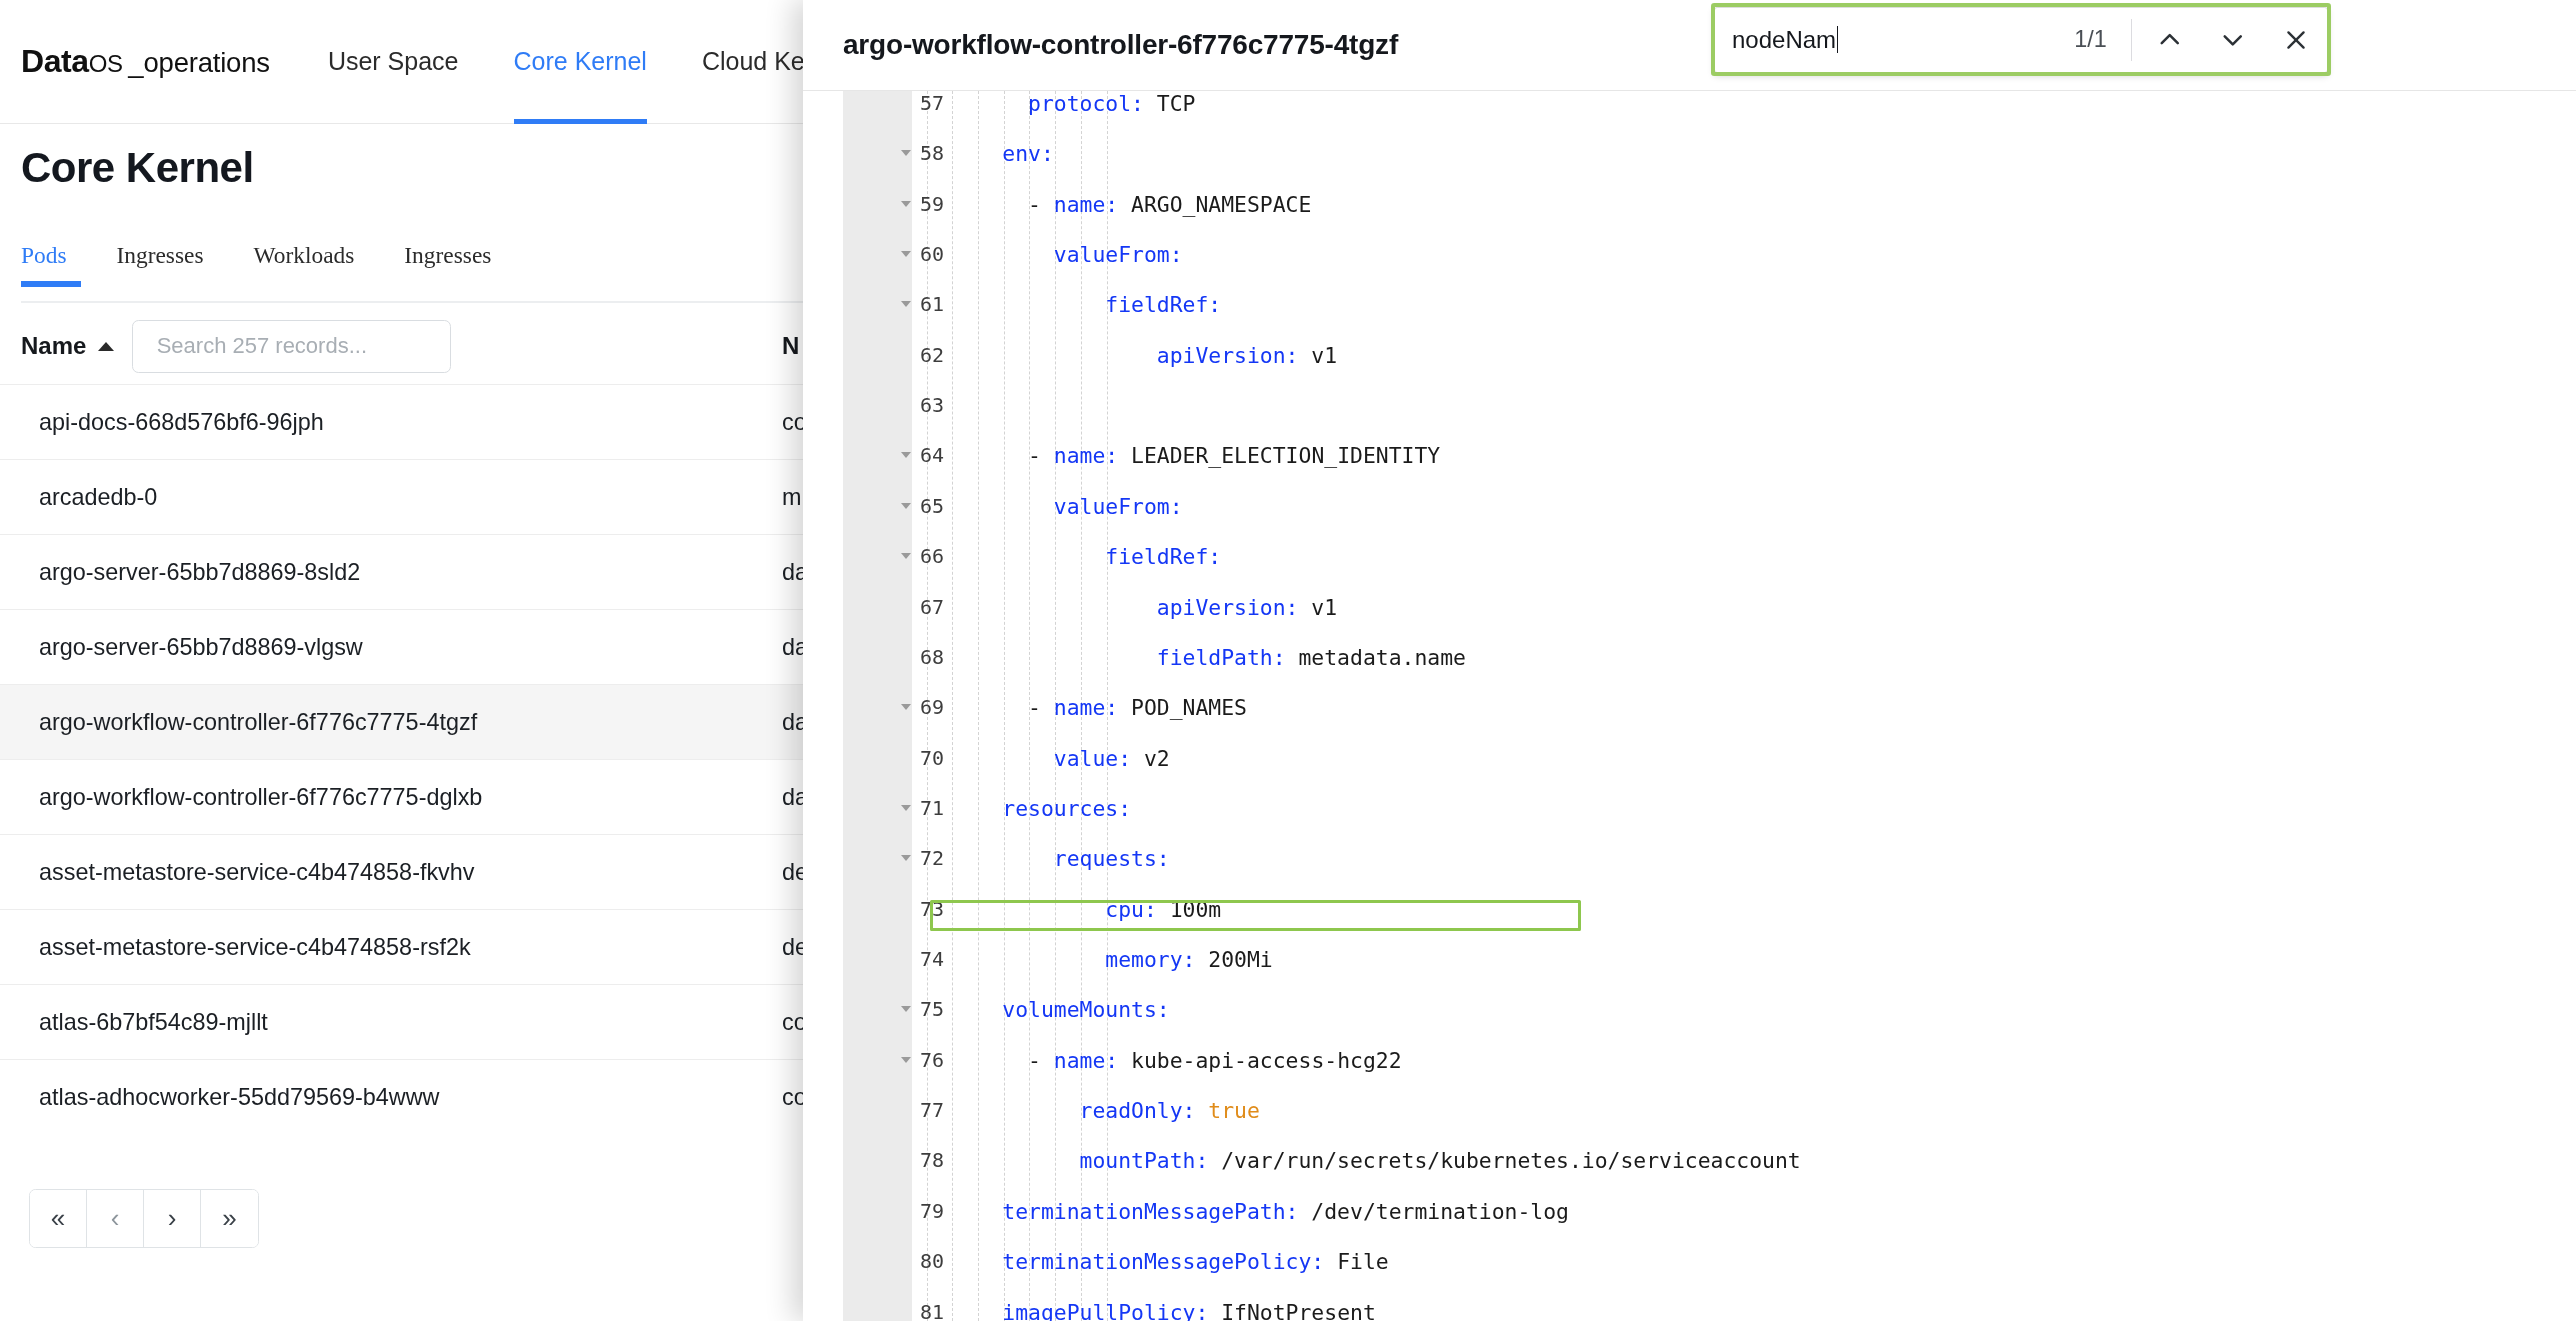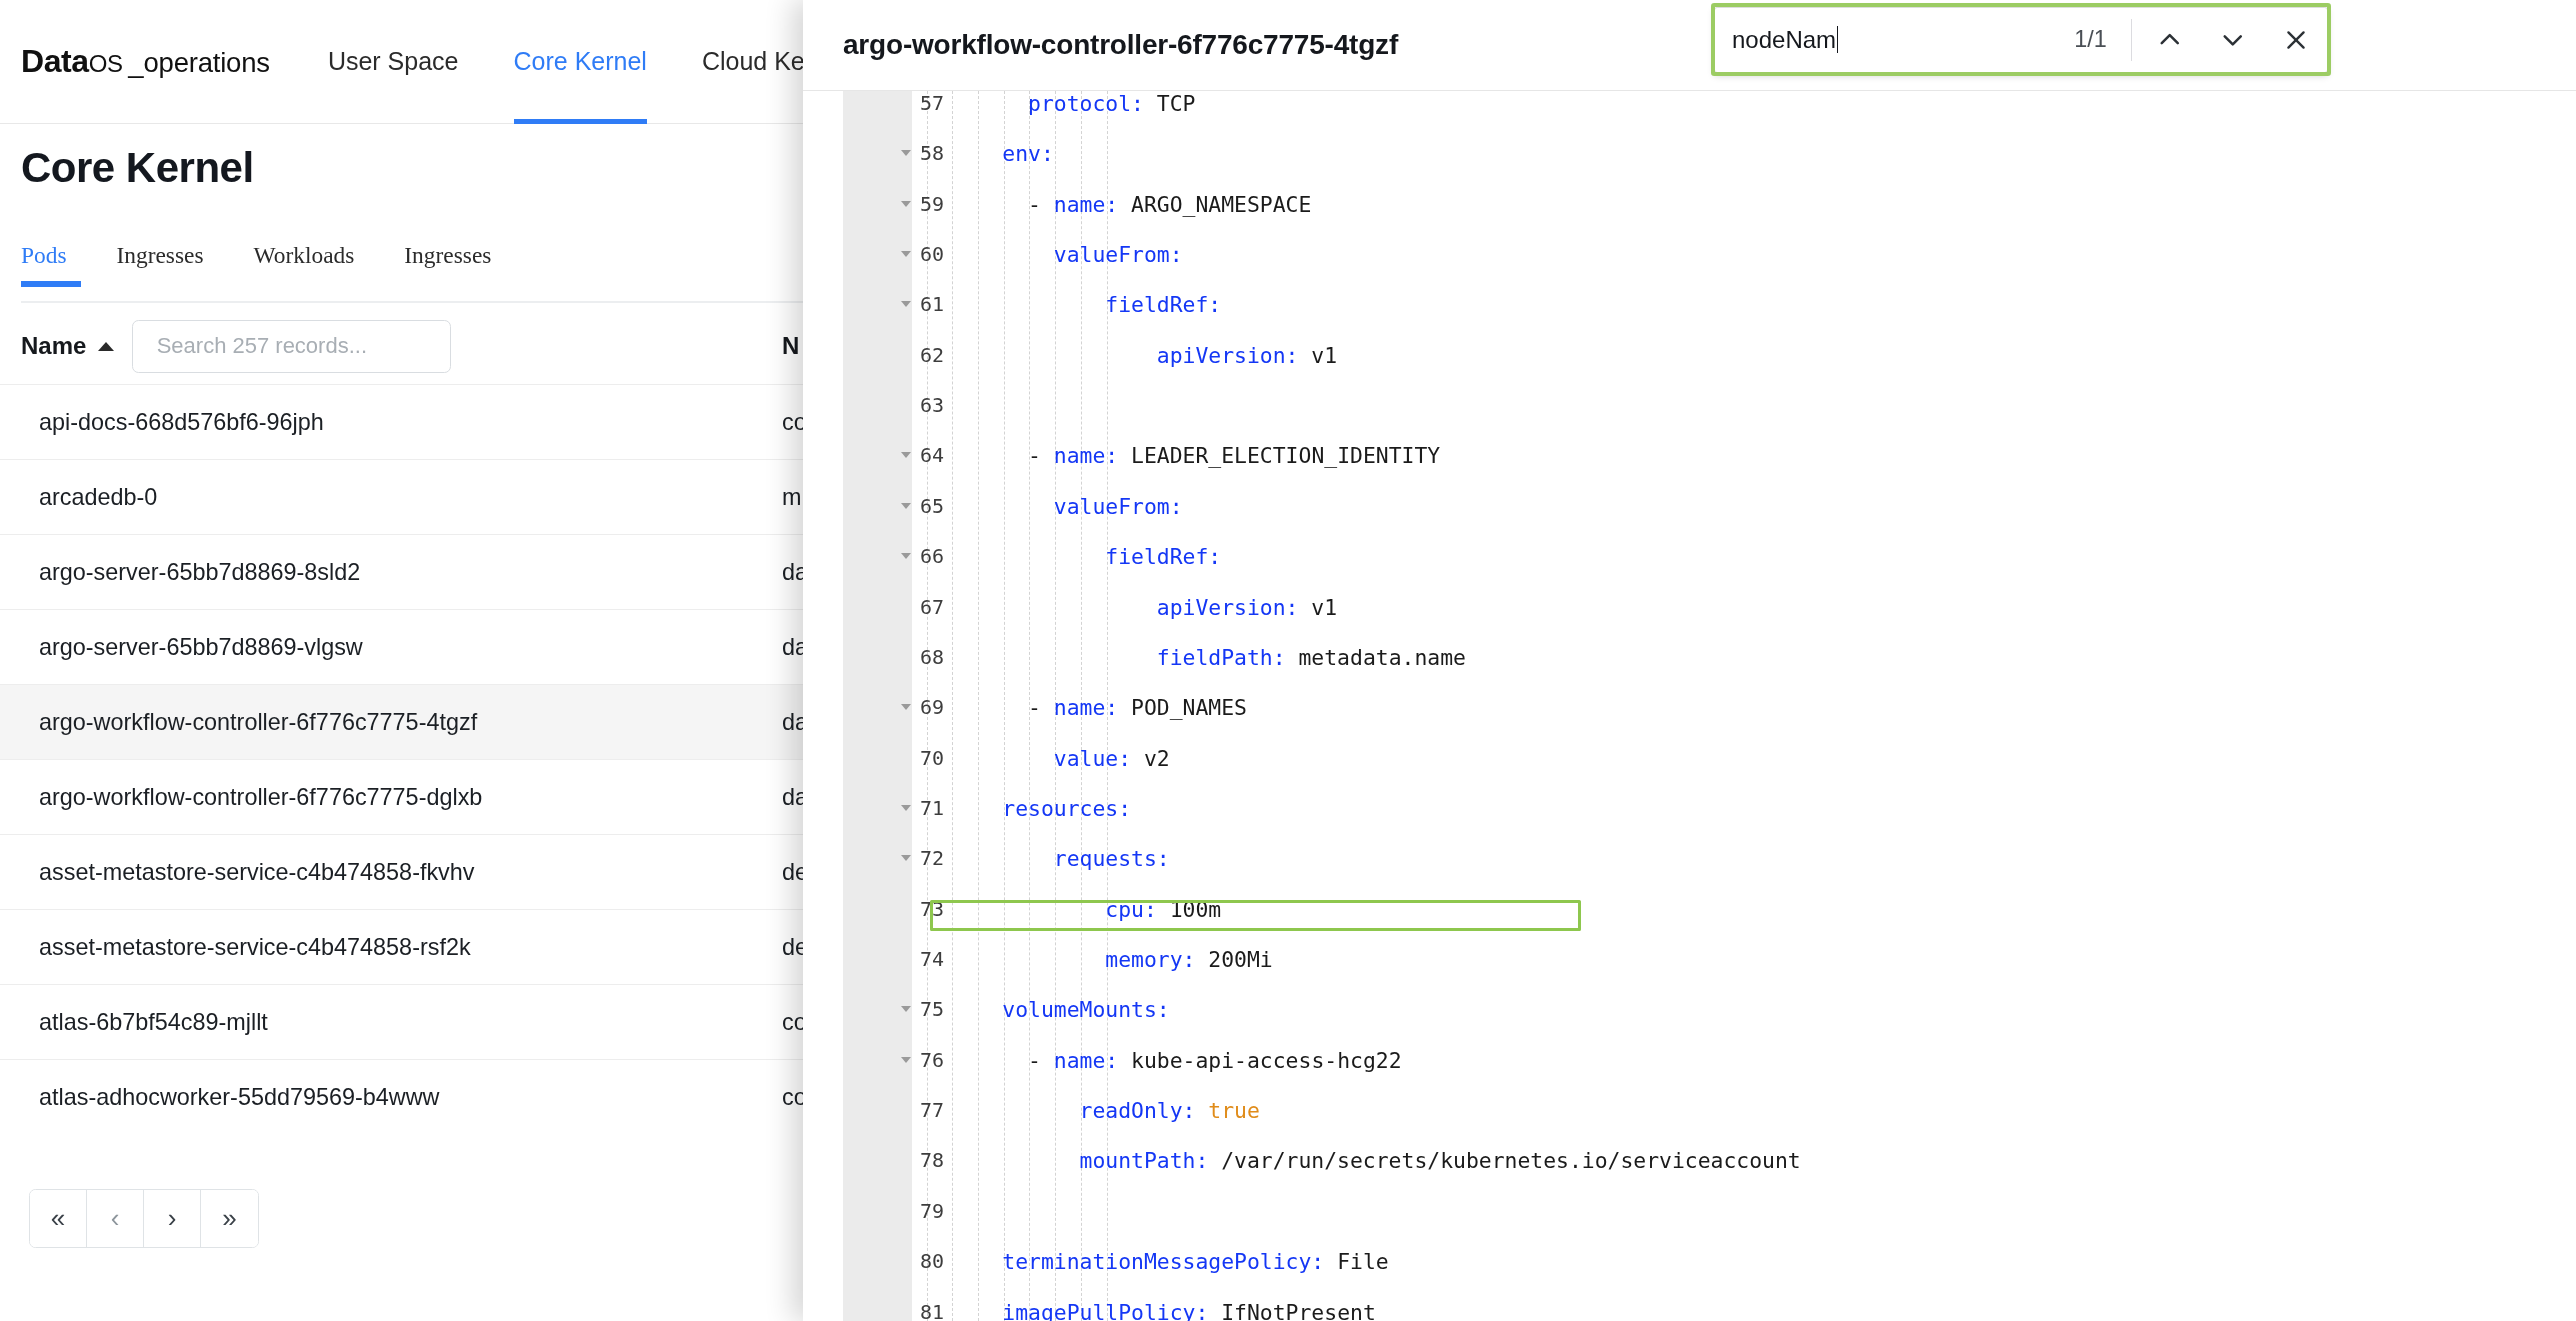--- a/index.html
+++ b/index.html
@@ -336,21 +336,21 @@
           <div class="cline" style="top: 304px;"><span class="ln">69</span><span class="fold"></span><span class="ctext"><span>      </span><span class="p">  - </span><span class="k">name:</span><span class="v"> POD_NAMES</span></span></div>
           <div class="cline" style="top: 330px;"><span class="ln">70</span><span class="ctext"><span>        </span><span class="k">  value:</span><span class="v"> v2</span></span></div>
           <div class="cline" style="top: 355px;"><span class="ln">71</span><span class="fold"></span><span class="ctext"><span>      </span><span class="k">resources:</span></span></div>
           <div class="cline" style="top: 380px;"><span class="ln">72</span><span class="fold"></span><span class="ctext"><span>        </span><span class="k">  requests:</span></span></div>
           <div class="cline" style="top: 406px;"><span class="ln">73</span><span class="ctext"><span>          </span><span class="k">    cpu:</span><span class="v"> 100m</span></span></div>
           <div class="cline" style="top: 431px;"><span class="ln">74</span><span class="ctext"><span>          </span><span class="k">    memory:</span><span class="v"> 200Mi</span></span></div>
           <div class="cline" style="top: 456px;"><span class="ln">75</span><span class="fold"></span><span class="ctext"><span>      </span><span class="k">volumeMounts:</span></span></div>
           <div class="cline" style="top: 482px;"><span class="ln">76</span><span class="fold"></span><span class="ctext"><span>      </span><span class="p">  - </span><span class="k">name:</span><span class="v"> kube-api-access-hcg22</span></span></div>
           <div class="cline" style="top: 507px;"><span class="ln">77</span><span class="ctext"><span>        </span><span class="k">    readOnly:</span><span class="b"> true</span></span></div>
           <div class="cline" style="top: 532px;"><span class="ln">78</span><span class="ctext"><span>        </span><span class="k">    mountPath:</span><span class="v"> /var/run/secrets/kubernetes.io/serviceaccount</span></span></div>
-          <div class="cline" style="top: 558px;"><span class="ln">79</span></div>
+          <div class="cline" style="top: 558px;"><span class="ln">79</span><span class="ctext"><span>      </span><span class="k">terminationMessagePath:</span><span class="v"> /dev/termination-log</span></span></div>
           <div class="cline" style="top: 583px;"><span class="ln">80</span><span class="ctext"><span>      </span><span class="k">terminationMessagePolicy:</span><span class="v"> File</span></span></div>
           <div class="cline" style="top: 609px;"><span class="ln">81</span><span class="ctext"><span>      </span><span class="k">imagePullPolicy:</span><span class="v"> IfNotPresent</span></span></div>
         </div>
       <div id="line89-box" style="top: 809px;"></div>
     </div>
 
     <div id="find-widget">
       <div class="find-input-wrap">
         <span class="find-input-text">nodeNam</span>
           <span class="find-caret"></span>

